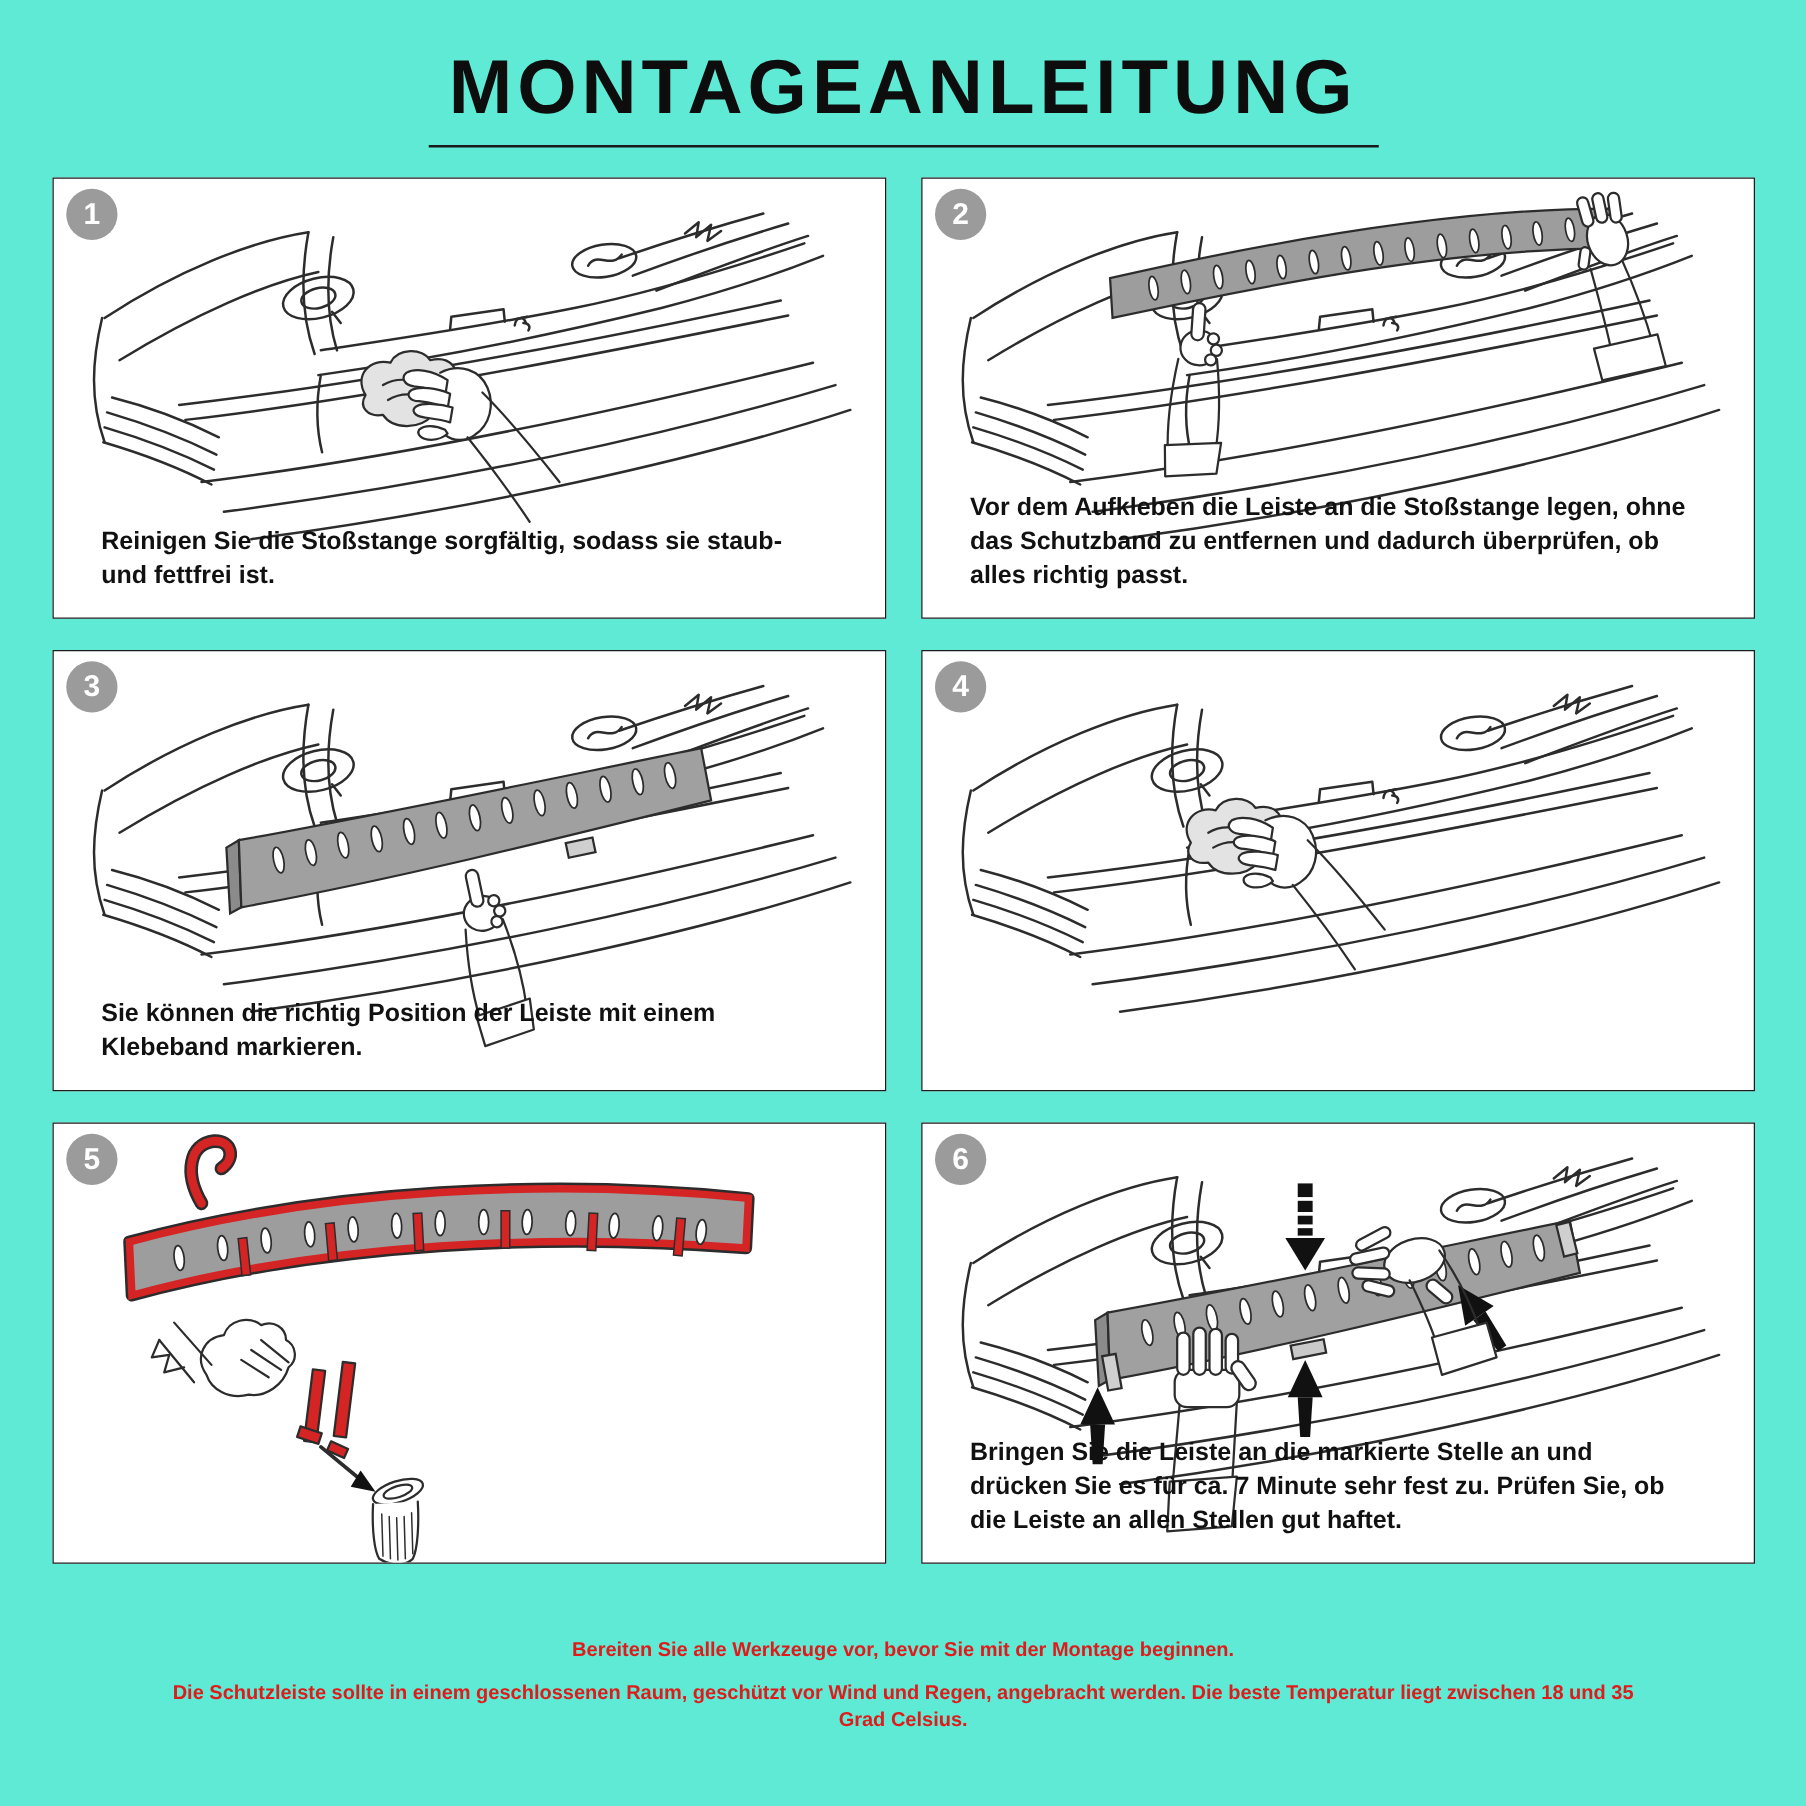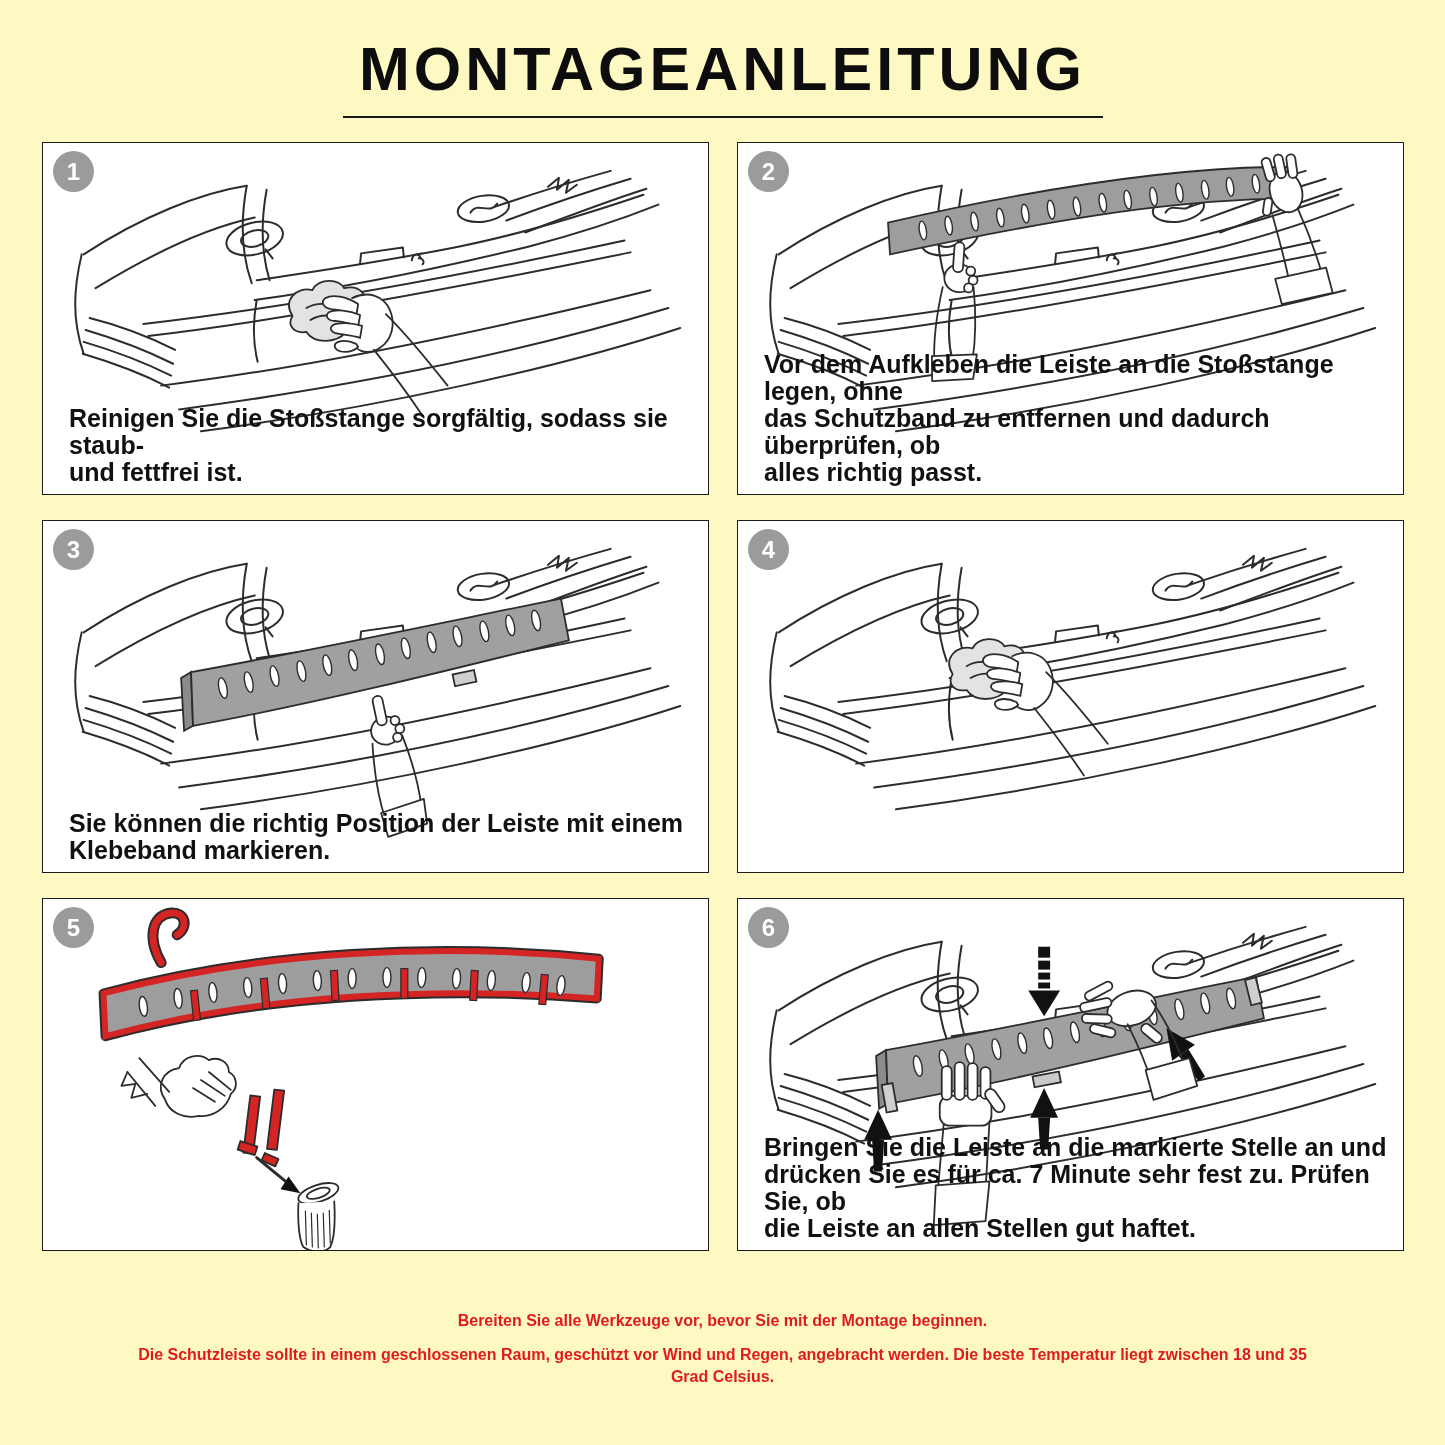--- a/index.html
+++ b/index.html
@@ -1,29 +1,29 @@
 <!DOCTYPE html>
 <html><head>
 <meta charset="utf-8">
 <style>
   html,body{margin:0;padding:0;background:#ffffff;}
-  .sheet{position:relative;width:1445px;height:1445px;background:#fef9c3;
+  .sheet{position:relative;width:1445px;height:1445px;background:#5eead4;
          font-family:"Liberation Sans",sans-serif;overflow:hidden;}
   .title{position:absolute;top:34px;left:0;width:100%;text-align:center;
          font-size:61px;font-weight:bold;letter-spacing:4px;color:#0d0d0d;margin:0;}
   .title-underline{position:absolute;top:116px;left:343px;width:760px;height:2px;background:#1a1a1a;}
   .grid{position:absolute;top:142px;left:42px;display:grid;
         grid-template-columns:667px 667px;grid-auto-rows:353px;column-gap:28px;row-gap:25px;}
   .panel{position:relative;border:1.6px solid #1c1c1c;background:#fff;box-sizing:border-box;}
   .badge{position:absolute;top:8px;left:10px;width:41px;height:41px;border-radius:50%;
          background:#9b9b9b;color:#fff;font-weight:bold;font-size:24px;line-height:41px;
          text-align:center;z-index:3;}
   .illu{position:absolute;inset:0;width:100%;height:100%;}
-  .caption{position:absolute;left:26px;right:8px;bottom:8px;margin:0;
-           font-size:25px;line-height:27px;font-weight:bold;color:#111;white-space:pre-line;}
+  .caption{position:absolute;left:26px;right:8px;bottom:8px;margin:12px;
+           font-size:20px;line-height:27px;font-weight:bold;color:#111;white-space:pre-line;}
   .footer{position:absolute;top:1310px;left:0;width:100%;text-align:center;}
   .footer p{margin:0;font-weight:bold;font-size:16px;line-height:22px;white-space:pre-line;}
   .footer .l1{margin-bottom:12px;}
   .red{color:#e01b1b;}
 </style>
 </head>
 <body>
 
 <svg width="0" height="0" style="position:absolute" aria-hidden="true">
 <defs>

